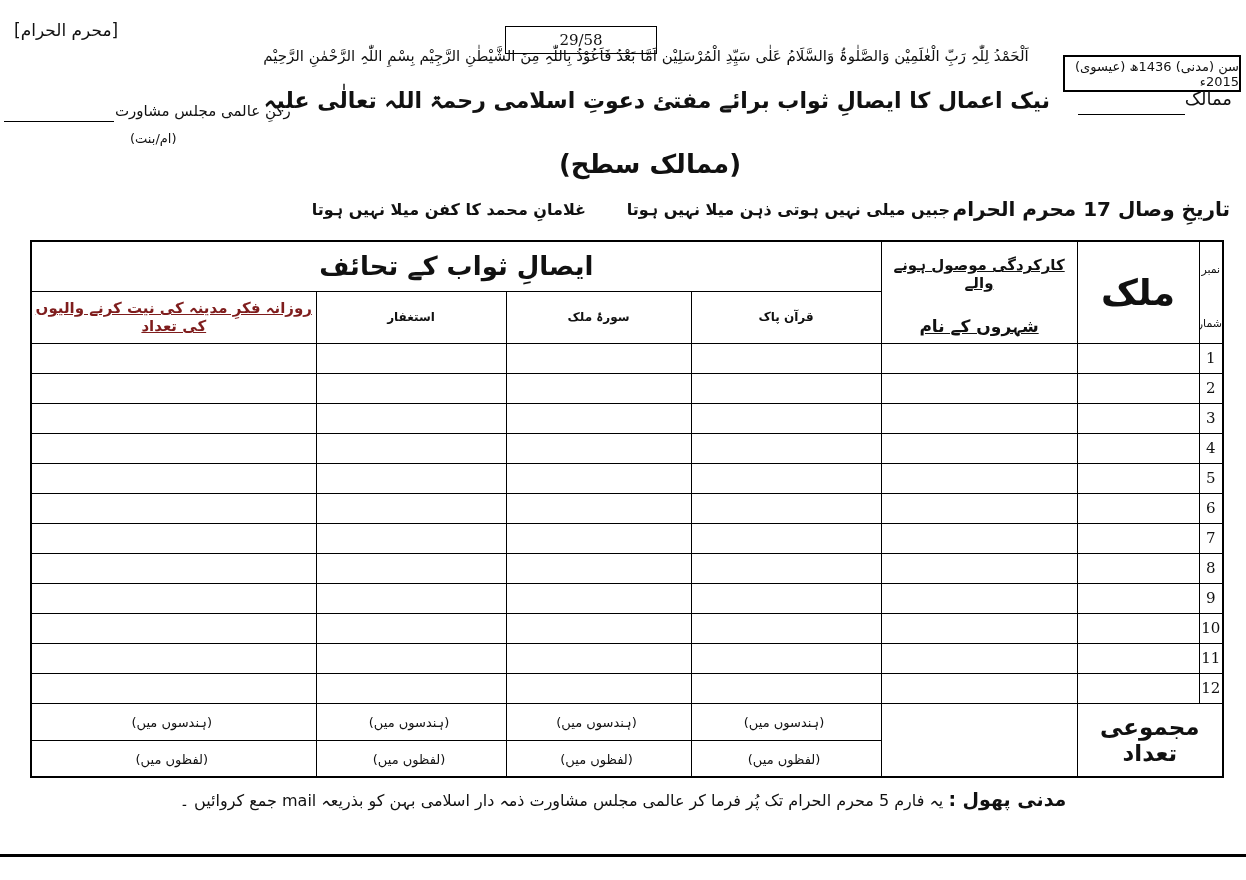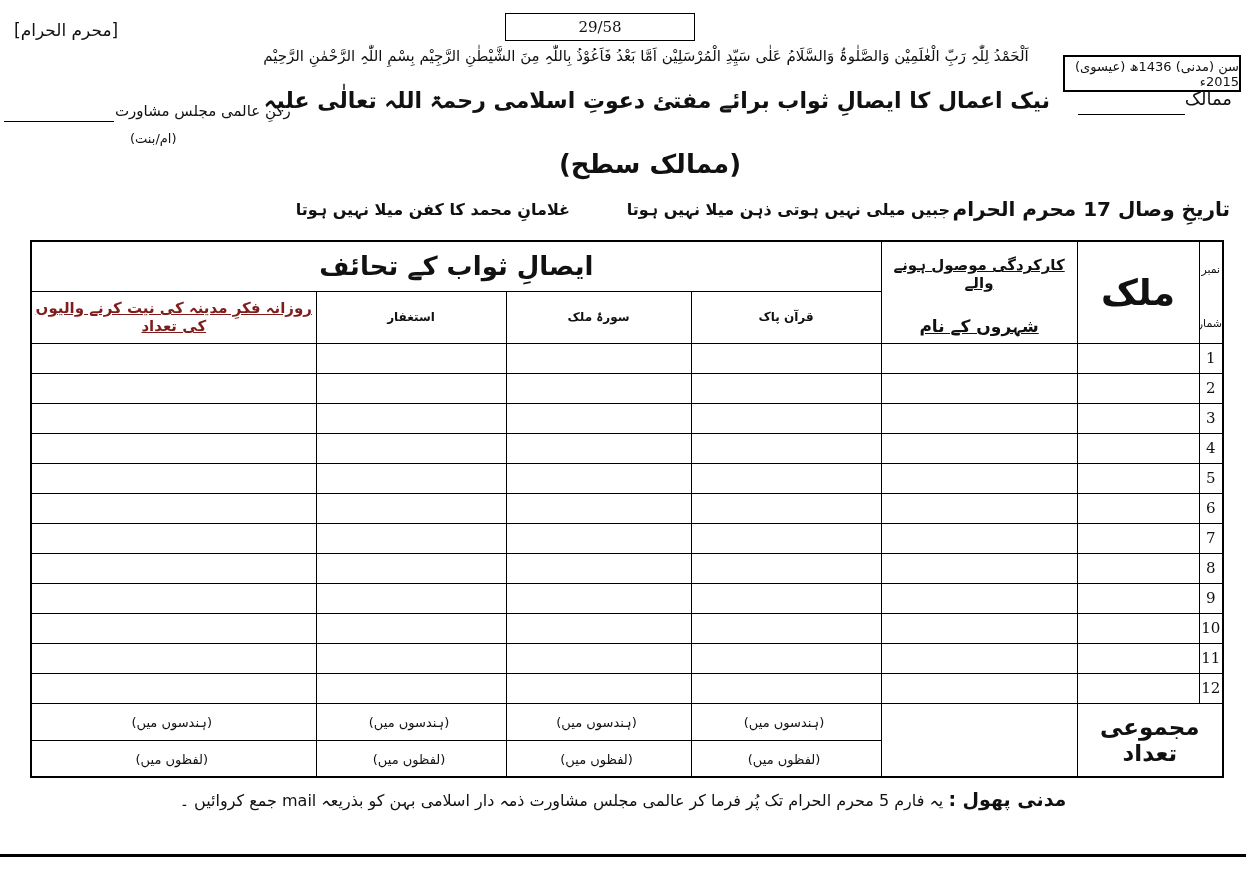--- a/index.html
+++ b/index.html
@@ -3,21 +3,21 @@
 <meta charset="utf-8">
 <style>
   * { margin:0; padding:0; box-sizing:border-box; }
   html,body { width:1246px; height:880px; background:#fff; color:#111;
     font-family:"DejaVu Sans", sans-serif; }
   body { position:relative; overflow:hidden; }
   .abs { position:absolute; }
 
   
   .bracket { left:14px; top:20px; font-size:17px; direction:rtl; }
-  .pagebox { left:505px; top:13px; width:190px; height:28px; border:1.5px solid #000;
+  .pagebox { left:505px; top:26px; width:152px; height:28px; border:1.5px solid #000;
     display:flex; align-items:center; justify-content:center;
     font-family:"DejaVu Serif", serif; font-size:15px; direction:ltr; }
   .yearbox { right:5px; top:8px; width:178px; height:37px; border:2px solid #000;
     display:flex; align-items:center; justify-content:center; font-size:13px; direction:rtl;margin-top:47px; }
 
   .hamd { left:50%; top:47px; transform:translateX(-47%); white-space:nowrap;
     font-size:15px; direction:rtl; }
 
   .mamalik { right:14px; top:88px; font-size:18px; }
   .mamalik-line { right:61px; top:114px; width:107px; border-bottom:1.5px solid #000; height:0; }
@@ -28,21 +28,21 @@
   .rukn { left:115px; top:102px; font-size:15px; direction:rtl; }
   .rukn-line { left:4px; top:121px; width:110px; border-bottom:1.5px solid #000; height:0; }
   .ummbint { left:130px; top:131px; font-size:13px; direction:rtl; }
 
   .subtitle { left:500px; top:149px; width:300px; text-align:center;
     font-size:26px; font-weight:bold; direction:rtl; }
 
   .wisal { right:16px; top:197px; font-size:20px; font-weight:bold; direction:rtl; }
   .quote-center { left:700px; top:200px; width:250px; text-align:right;
     font-size:16px; font-weight:bold; direction:rtl; white-space:nowrap; }
-  .quote-left { left:320px; top:200px; width:250px; text-align:center;
+  .quote-left { left:336px; top:200px; width:250px; text-align:center;
     font-size:16px; font-weight:bold; direction:rtl; white-space:nowrap; }
 
   
   table.main { left:30px; top:240px; width:1192px; border-collapse:collapse;
     table-layout:fixed; direction:rtl; border:2px solid #000; }
   table.main td { border:1px solid #000; overflow:hidden; text-align:center; vertical-align:middle; }
   tr.hdr1 { height:50px; } tr.hdr2 { height:52px; }
   tr.body-row { height:30px; } tr.total-row { height:37px; }
 
   td.serial-hdr { font-size:11px; vertical-align:top; padding-top:10px; line-height:1.1; }

